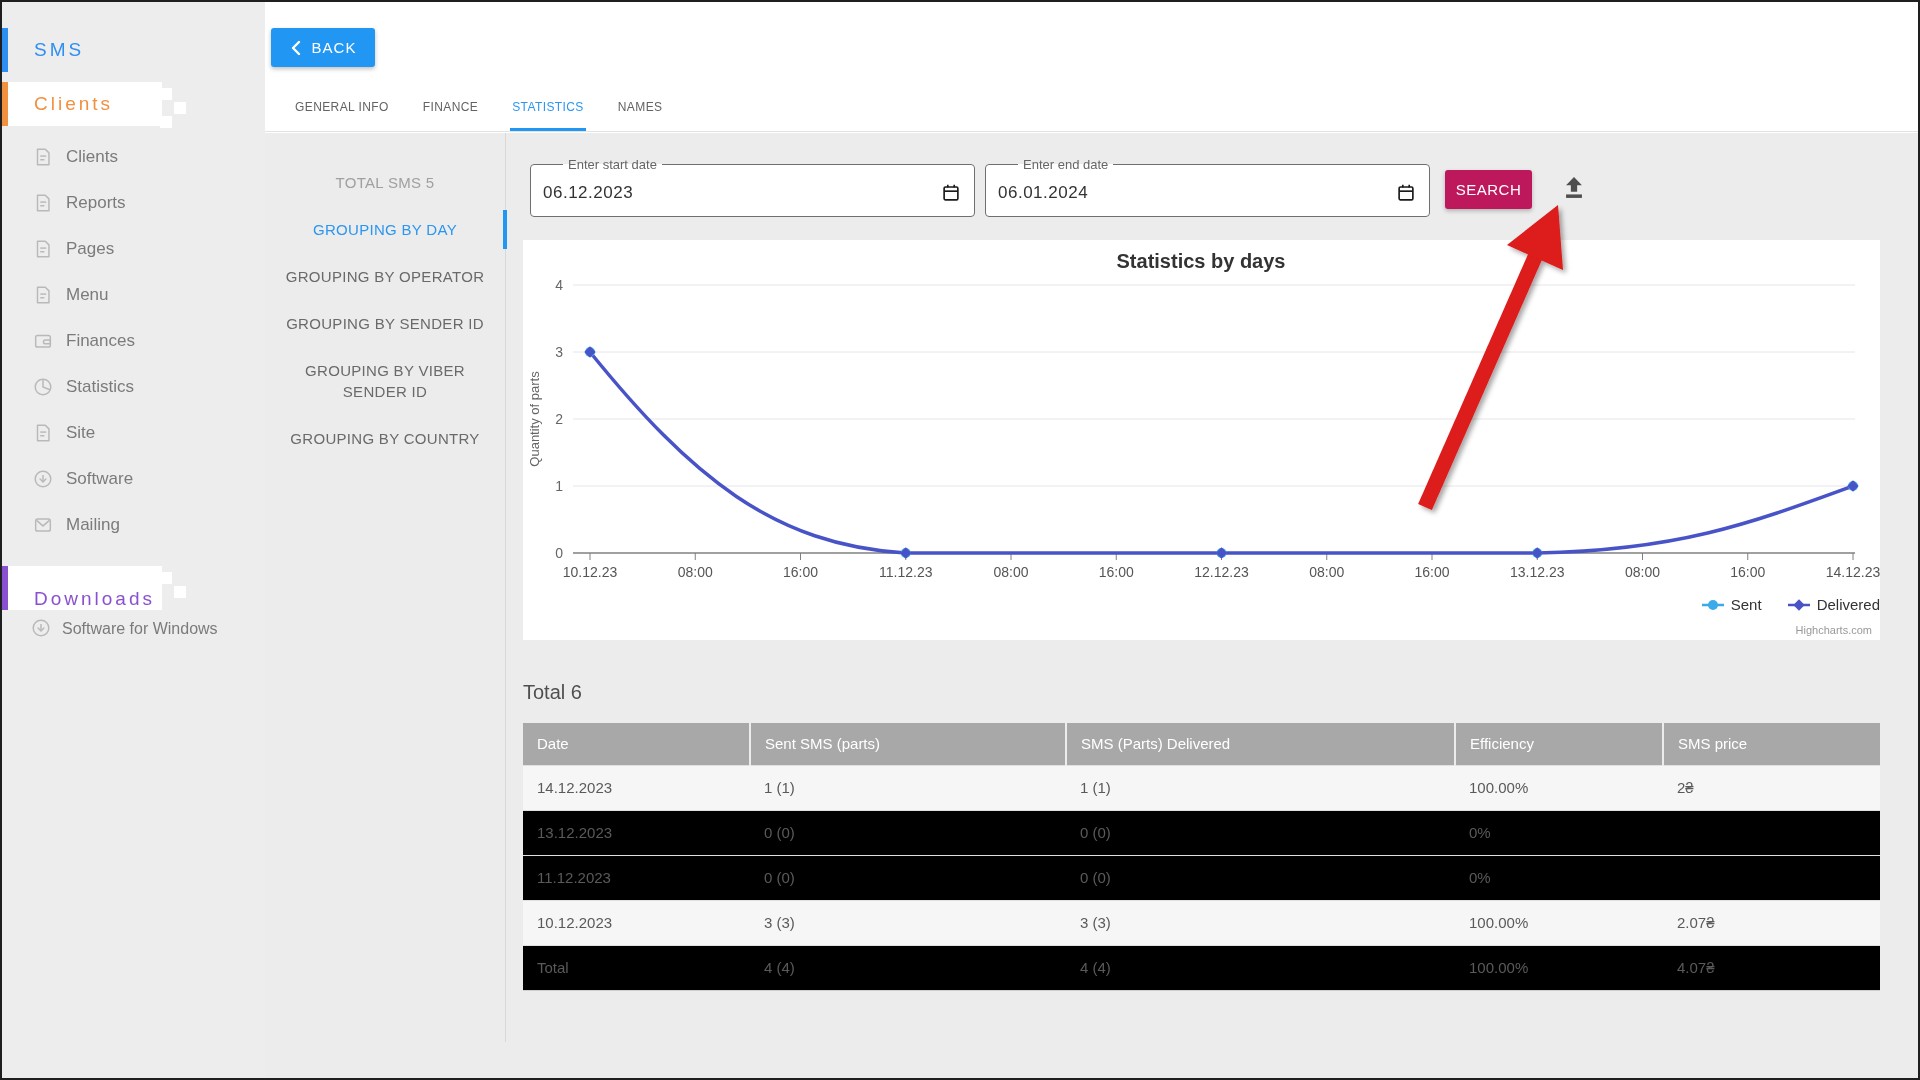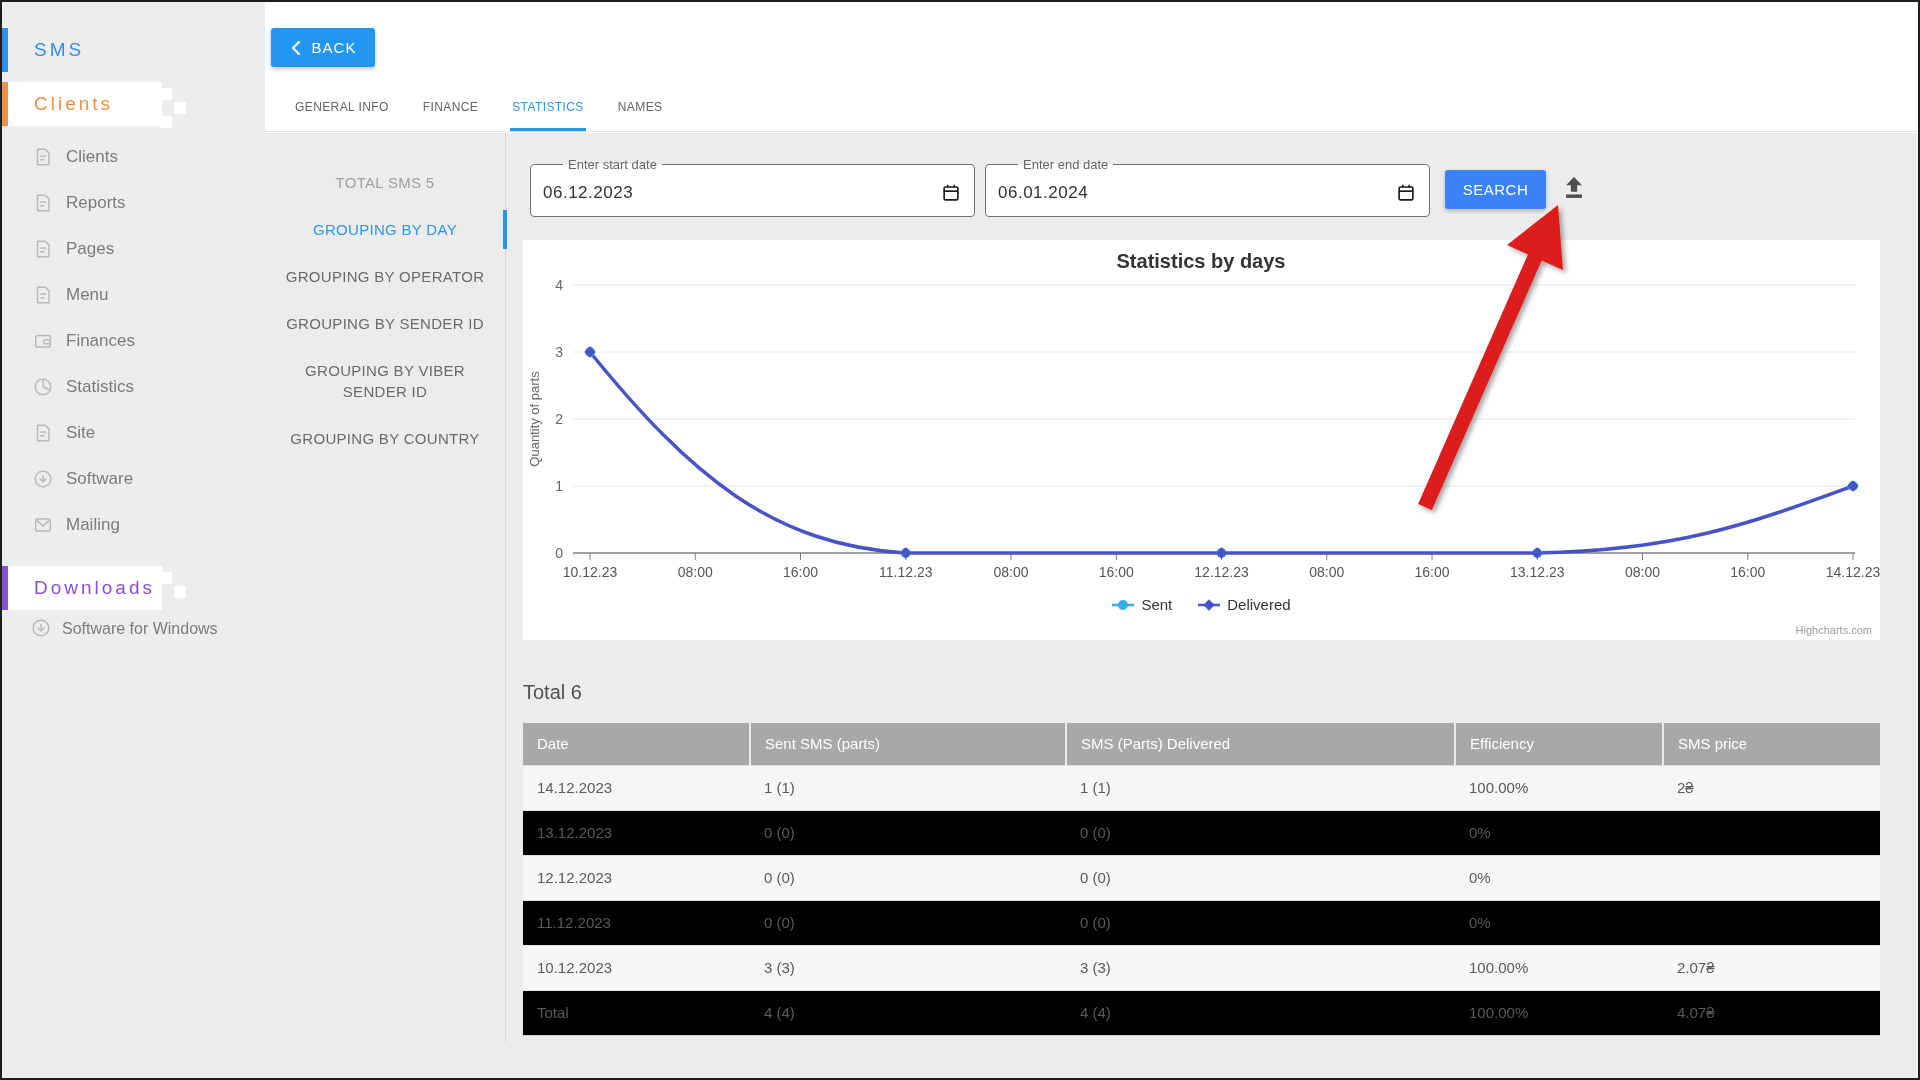--- a/index.html
+++ b/index.html
@@ -45,26 +45,26 @@
   .group-item.active::after { content:""; position:absolute; right:-2px; top:4px; bottom:4px; width:4px; background:#2196f3; }
 
   
   .date-field { position:absolute; top:24px; width:445px; height:60px; border:1px solid #6f6f6f; border-radius:4px; background:#fff; padding:0 12px; }
   .date-field legend { font-size:13px; color:#666; padding:0 5px; margin-left:20px; }
   .date-field .df-row { display:flex; align-items:center; justify-content:space-between; margin-top:10px; }
   .date-field input { border:none; outline:none; font-size:17px; color:#333; font-family:inherit; width:360px; background:transparent; letter-spacing:.5px; }
   .cal-btn { background:none; border:none; cursor:pointer; padding:0; width:22px; height:22px; }
   .field-start { left:265px; }
   .field-end { left:720px; }
-  .search-btn { position:absolute; left:1180px; top:37px; width:101px; height:39px; background:#3b82f6; color:#fff; border:none; border-radius:3px; font-size:15px; letter-spacing:.5px; box-shadow:0 2px 4px rgba(0,0,0,.25); cursor:pointer; font-family:inherit; }
+  .search-btn { position:absolute; left:1180px; top:37px; width:87px; height:39px; background:#be185d; color:#fff; border:none; border-radius:3px; font-size:15px; letter-spacing:.5px; box-shadow:0 2px 4px rgba(0,0,0,.25); cursor:pointer; font-family:inherit; }
   .export-btn { position:absolute; left:1295px; top:40px; width:28px; height:30px; background:none; border:none; cursor:pointer; padding:0; }
 
   
   .chart-panel { position:absolute; left:258px; top:107px; width:1357px; height:400px; background:#fff; }
-  .chart-legend { position:absolute; left:0; right:0; top:356px; display:flex; justify-content:center; gap:26px; }
+  .chart-legend { position:absolute; left:0; right:0; top:356px; display:flex; justify-content:flex-end; gap:26px; }
   .legend-item { display:flex; align-items:center; gap:7px; font-size:15px; color:#333; cursor:pointer; }
   .chart-credit { position:absolute; right:8px; bottom:4px; font-size:11px; color:#999; cursor:pointer; }
 
   
   .annot { position:absolute; left:1120px; top:60px; width:210px; height:340px; pointer-events:none; }
 
   
   .total-heading { position:absolute; left:258px; top:548px; font-size:20px; color:#4f4f4f; }
   .stats-table { position:absolute; left:258px; top:590px; width:1357px; border-collapse:collapse; }
   .stats-table th { background:#a8a8a8; color:#fff; font-weight:normal; font-size:15px; text-align:left; height:42px; padding:0 14px; border-left:2px solid #ececec; }
@@ -177,21 +177,21 @@
         <div class="side-item">
           <span class="icon">
             <svg width="22" height="22" viewBox="0 0 24 24" fill="none" stroke="#b9b9b9" stroke-width="1.6">
               <rect x="4" y="5.5" width="16" height="13" rx="2"></rect>
               <polyline points="5,7 12,13 19,7"></polyline>
             </svg>
           </span>
           <span class="side-label">Mailing</span>
         </div>
       </div>
-    <div class="side-section sec-downloads" style="position:relative;">
+    <div class="side-section sec-downloads" style="position:relative;align-items:flex-end;">
       <span class="band"></span>
       <span class="bar"></span>
       <span class="sec-label">Downloads</span>
       <span class="pix" style="left:158px; top:6px;"></span>
       <span class="pix" style="left:172px; top:20px;"></span>
     </div>
     <div id="downloads-items">
         <div class="side-item-wrap"><span class="icon"><svg width="22" height="22" viewBox="0 0 24 24" fill="none" stroke="#b9b9b9" stroke-width="1.6">
               <circle cx="12" cy="12" r="8.5"></circle>
               <line x1="12" y1="7.5" x2="12" y2="15"></line>
@@ -376,27 +376,20 @@
               <td>100.00%</td>
               <td>2₴</td>
             </tr>
             <tr class="">
               <td>13.12.2023</td>
               <td>0 (0)</td>
               <td>0 (0)</td>
               <td>0%</td>
               <td></td>
             </tr>
-            <tr class="shaded">
-              <td>12.12.2023</td>
-              <td>0 (0)</td>
-              <td>0 (0)</td>
-              <td>0%</td>
-              <td></td>
-            </tr>
             <tr class="">
               <td>11.12.2023</td>
               <td>0 (0)</td>
               <td>0 (0)</td>
               <td>0%</td>
               <td></td>
             </tr>
             <tr class="shaded">
               <td>10.12.2023</td>
               <td>3 (3)</td>

